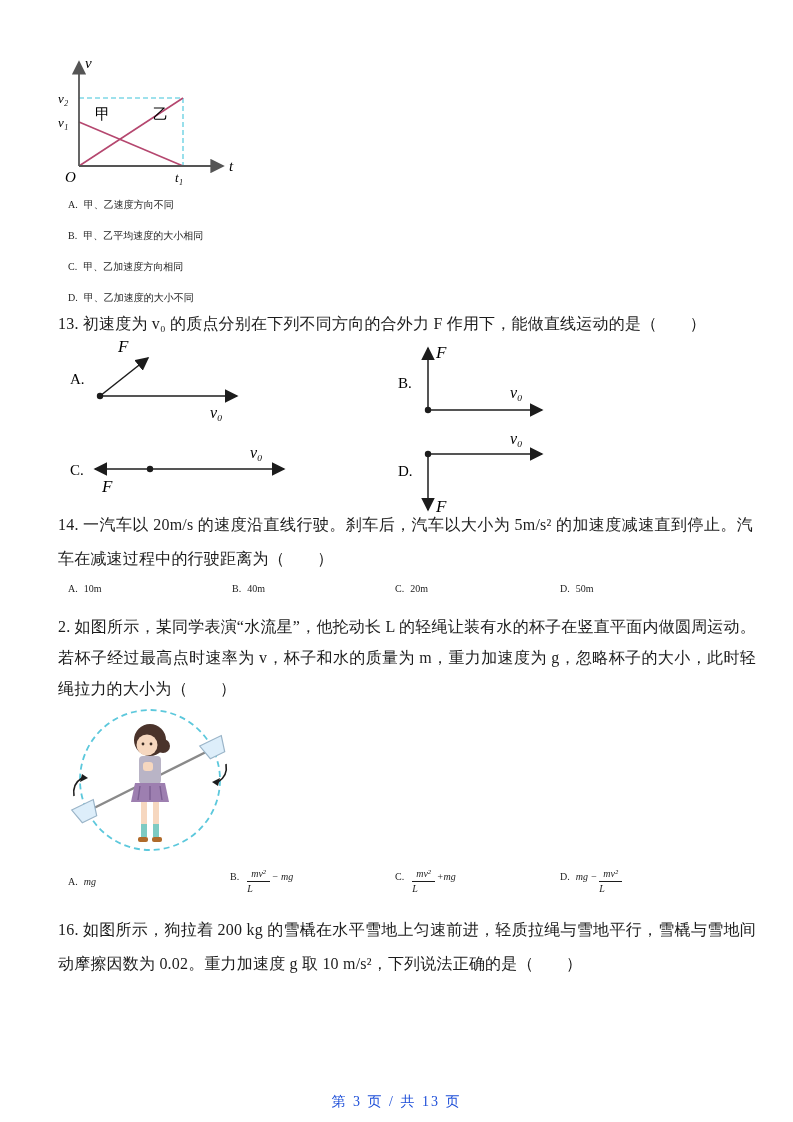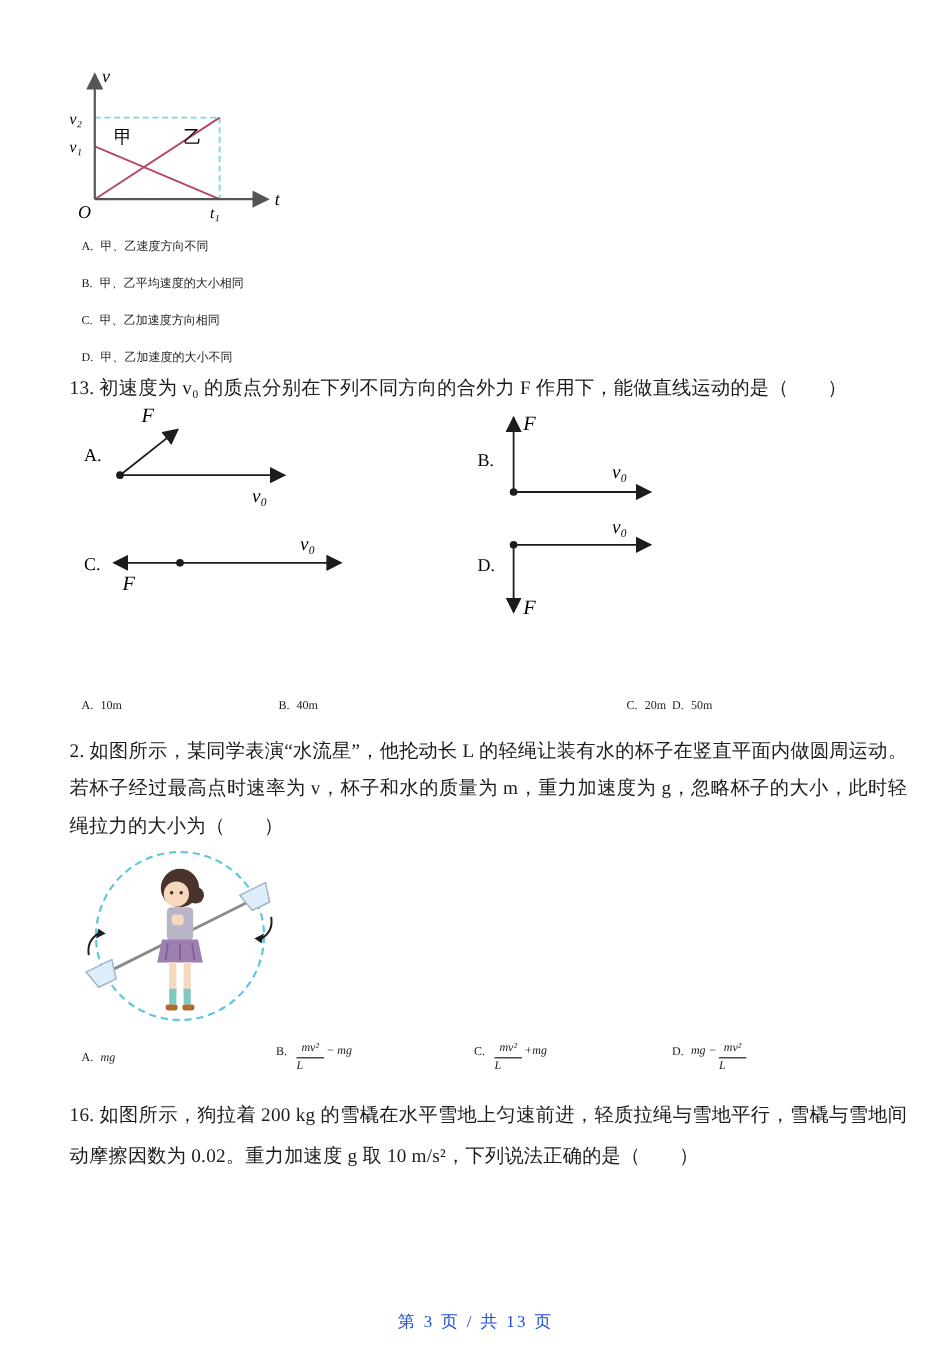--- a/index.html
+++ b/index.html
@@ -112,24 +112,25 @@
 
   <svg class="abs" style="left:392px;top:420px;" width="185" height="96" viewBox="0 0 185 96">
     <text x="6" y="56" font-size="15">D.</text>
     <circle cx="36" cy="34" r="3.2" fill="#1c1c1c"></circle>
     <line x1="36" y1="34" x2="150" y2="34" stroke="#1c1c1c" stroke-width="1.5" marker-end="url(#arrB)"></line>
     <line x1="36" y1="34" x2="36" y2="90" stroke="#1c1c1c" stroke-width="1.5" marker-end="url(#arrB)"></line>
     <text x="118" y="24" font-size="16" font-style="italic">v₀</text>
     <text x="44" y="92" font-size="17" font-style="italic">F</text>
   </svg>
 
+  <div class="abs para" style="left:58px;top:508px;width:695px;">14. 一汽车以 20m/s 的速度沿直线行驶。刹车后，汽车以大小为 5m/s² 的加速度减速直到停止。汽车在减速过程中的行驶距离为（　　）</div>
   <div class="abs" style="left:68px;top:583px;">
     <span class="optline" style="position:absolute;left:0;width:160px;white-space:nowrap;"><span class="optlabel">A.</span><span>10m</span></span>
     <span class="optline" style="position:absolute;left:164px;width:160px;white-space:nowrap;font-family:Liberation Serif, serif;"><span class="optlabel">B.</span><span>40m</span></span>
-    <span class="optline" style="position:absolute;left:327px;width:160px;white-space:nowrap;text-align:right;"><span class="optlabel">C.</span><span>20m</span></span>
+    <span class="optline" style="position:absolute;left:327px;width:160px;white-space:nowrap;"><span class="optlabel">C.</span><span>20m</span></span>
     <span class="optline" style="position:absolute;left:492px;width:160px;white-space:nowrap;"><span class="optlabel">D.</span><span>50m</span></span>
   </div>
 
   <div class="abs para" style="left:58px;top:611px;width:698px;line-height:31px;">2. 如图所示，某同学表演“水流星”，他抡动长 L 的轻绳让装有水的杯子在竖直平面内做圆周运动。若杯子经过最高点时速率为 v，杯子和水的质量为 m，重力加速度为 g，忽略杯子的大小，此时轻绳拉力的大小为（　　）</div>
 
   <svg class="abs" style="left:60px;top:700px;" width="180" height="165" viewBox="0 0 180 165">
 
     <circle cx="90" cy="80" r="70" fill="none" stroke="#5cc8dc" stroke-width="1.8" stroke-dasharray="6 4"></circle>
 
     <line x1="26" y1="112" x2="154" y2="48" stroke="#8a8a8a" stroke-width="2.4"></line>

